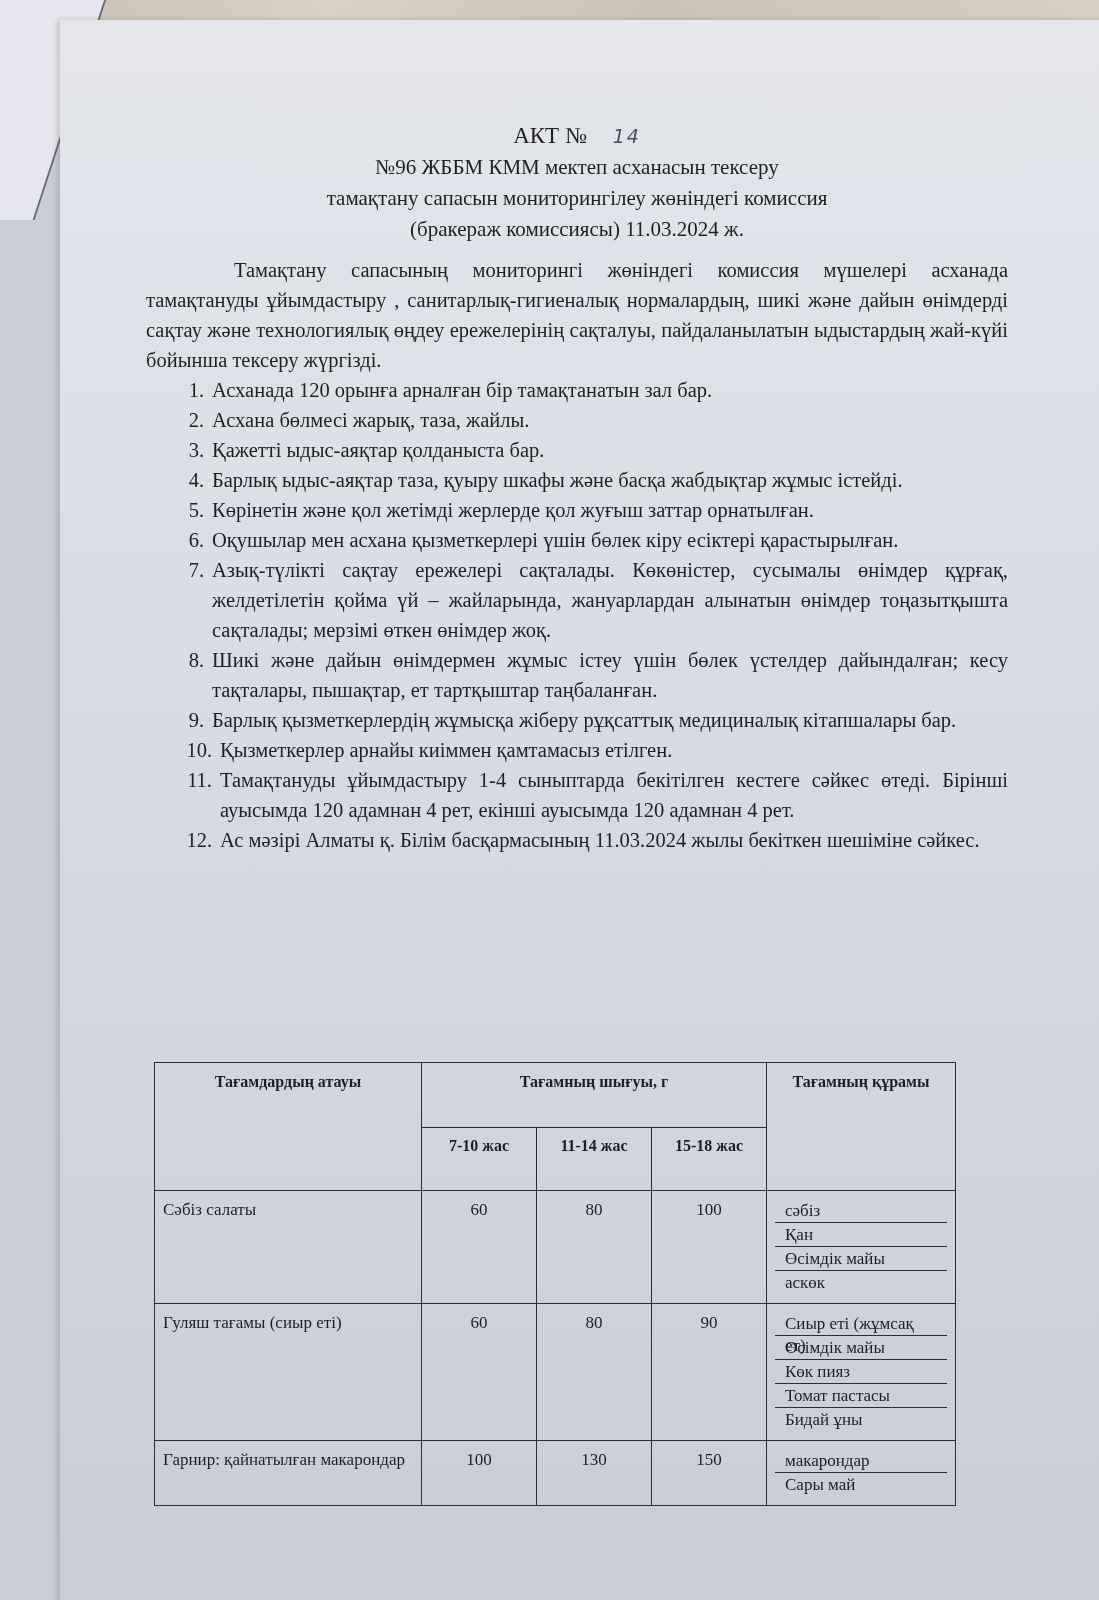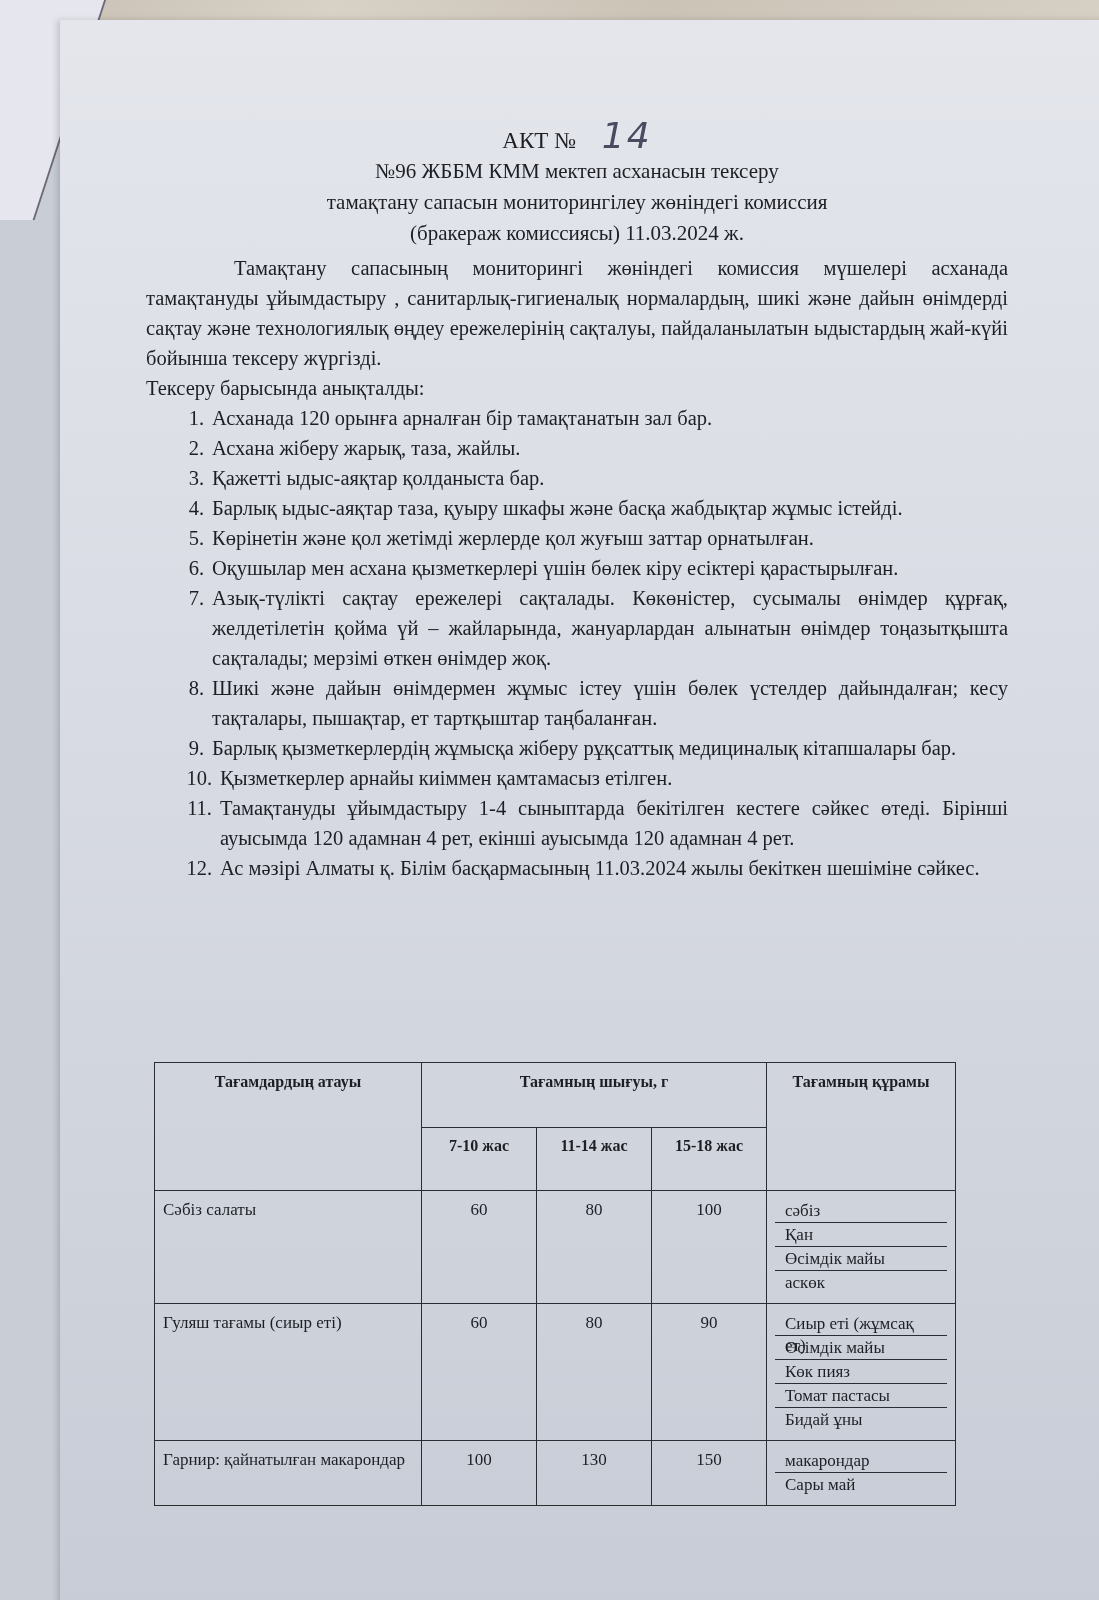--- a/index.html
+++ b/index.html
@@ -26,23 +26,23 @@
     box-shadow: -3px 0 6px rgba(0,0,0,0.15);
   }
   .content {
     position: absolute; left: 146px; top: 120px; width: 862px;
     font-size: 20.5px; line-height: 30px;
   }
   .title-block { text-align: center; font-size: 21px; line-height: 31px; }
   .act-line { font-size: 23px; }
   .act-num {
     font-family: "DejaVu Sans", sans-serif; font-style: italic; font-weight: 300;
-    font-size: 36px; color: #4a4a60; letter-spacing: 2px; margin-left: 20px;
+    font-size: 19px; color: #4a4a60; letter-spacing: 2px; margin-left: 20px;
   }
-  .intro { text-align: justify; text-indent: 88px; margin-top: 4px; }
+  .intro { text-align: justify; text-indent: 88px; margin-top: 10px; }
   .found { margin-top: 0; }
   ol.findings { margin: 0; padding: 0; list-style: none; }
   ol.findings li { display: flex; text-align: justify; }
   ol.findings li .n { width: 66px; flex: 0 0 66px; text-align: right; padding-right: 8px; box-sizing: border-box; }
   ol.findings li .t { flex: 1; }
   ol.findings li.two .n { width: 74px; flex-basis: 74px; }
 
   table.menu {
     position: absolute; left: 154px; top: 1062px; width: 802px;
     border-collapse: collapse; font-size: 17px; line-height: 22px;
@@ -73,30 +73,29 @@
     <div class="act-line">
       <span>АКТ №</span>
       <span class="act-num">14</span>
     </div>
     <div>№96 ЖББМ КММ мектеп асханасын тексеру</div>
     <div>тамақтану сапасын мониторингілеу жөніндегі комиссия</div>
     <div>(бракераж комиссиясы) 11.03.2024 ж.</div>
   </div>
 
   <div class="intro">Тамақтану сапасының мониторингі жөніндегі комиссия мүшелері асханада тамақтануды ұйымдастыру , санитарлық-гигиеналық нормалардың, шикі және дайын өнімдерді сақтау және технологиялық өңдеу ережелерінің сақталуы, пайдаланылатын ыдыстардың жай-күйі бойынша тексеру жүргізді.</div>
-  <div class="found">Тексеру барысында анықталды:</div>
 
   <ol class="findings">
     <li>
         <span class="n">1.</span>
         <span class="t">Асханада 120 орынға арналған бір тамақтанатын зал бар.</span>
       </li>
     <li>
         <span class="n">2.</span>
-        <span class="t">Асхана жіберу жарық, таза, жайлы.</span>
+        <span class="t">Асхана бөлмесі жарық, таза, жайлы.</span>
       </li>
     <li>
         <span class="n">3.</span>
         <span class="t">Қажетті ыдыс-аяқтар қолданыста бар.</span>
       </li>
     <li>
         <span class="n">4.</span>
         <span class="t">Барлық ыдыс-аяқтар таза, қуыру шкафы және басқа жабдықтар жұмыс істейді.</span>
       </li>
     <li>

